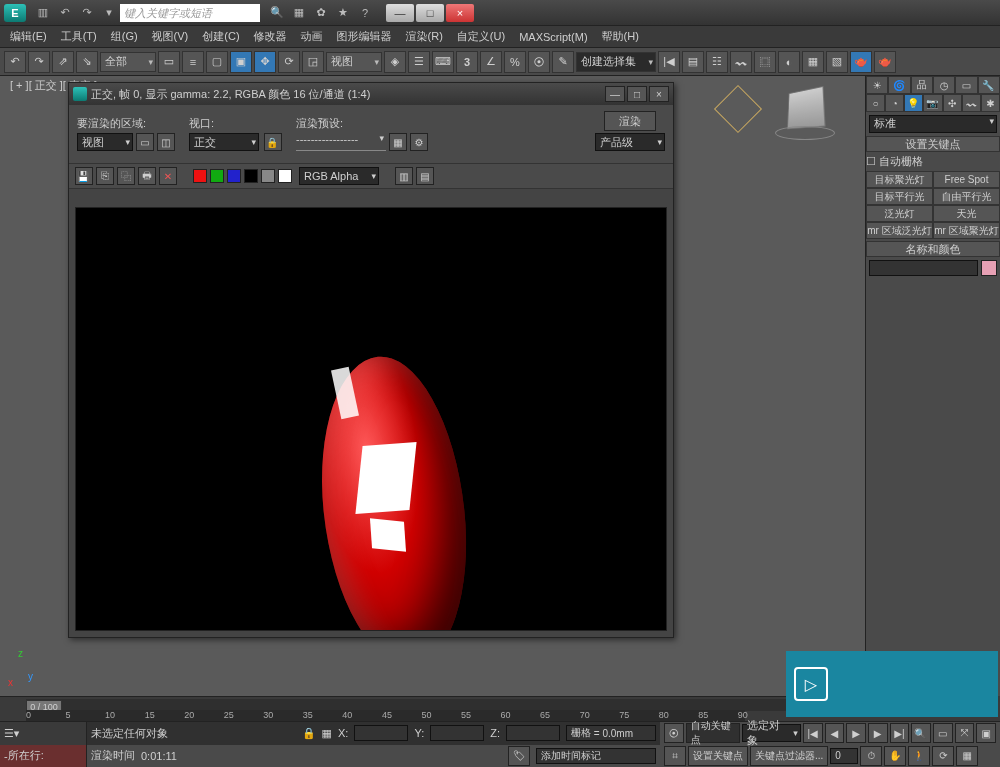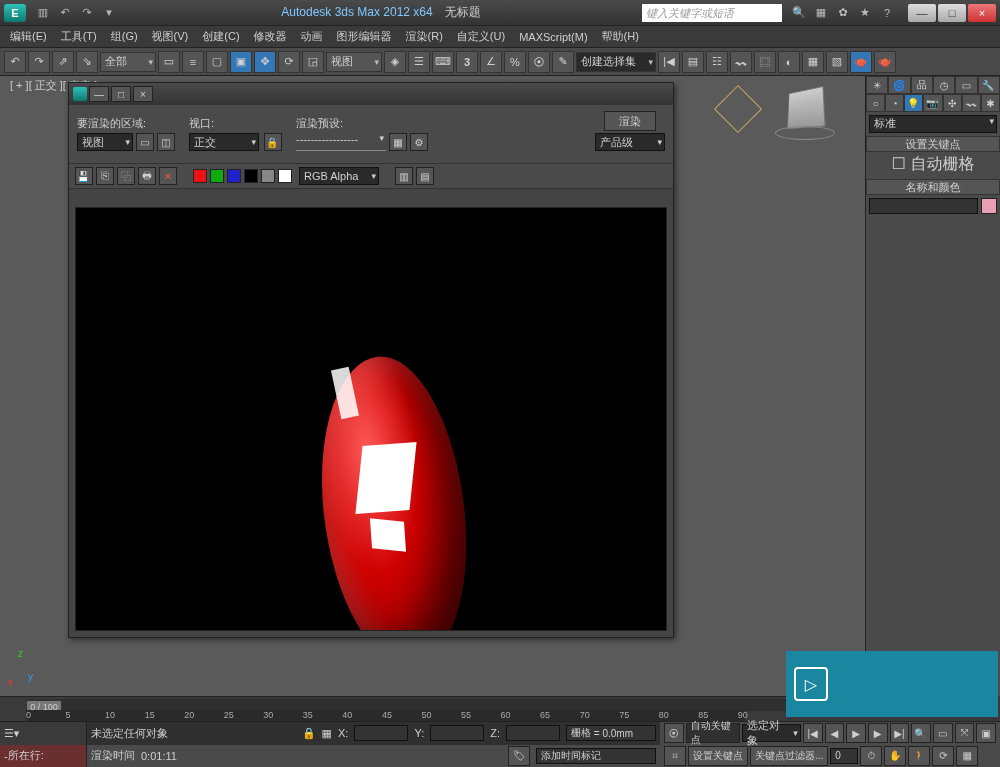--- a/index.html
+++ b/index.html
@@ -59,21 +59,21 @@
 .gem-spec3 { position: absolute; left: 44%; top: 38%; width: 18px; height: 50px; background: rgba(255,255,255,.85); transform: rotate(-12deg); }
 
 .cmd-panel { position: absolute; top: 76px; right: 0; width: 135px; bottom: 71px; background: #4a4a4a; border-left: 1px solid #222; }
 .cp-tabrow { height: 18px; display: flex; }
 .cp-tab { flex: 1; background: #555; border: 1px solid #333; display: flex; align-items: center; justify-content: center; font-size: 10px; cursor: pointer; }
 .cp-tab.active { background: #3378b5; }
 .cp-dd { margin: 3px; }
 .rollout-title { height: 16px; background: #555; border: 1px solid #333; text-align: center; font-size: 11px; margin-top: 2px; }
 .cp-grid { display: grid; grid-template-columns: 1fr 1fr; }
 .cp-btn { height: 17px; background: #555; border: 1px solid #333; font-size: 10px; display: flex; align-items: center; justify-content: center; cursor: pointer; white-space: nowrap; overflow: hidden; }
-.cp-check { text-align: center; font-size: 16px; padding: 2px 0; }
+.cp-check { font-size: 11px; padding: 2px 0; }
 .name-field { display: flex; margin: 3px; gap: 3px; }
 .name-input { flex: 1; height: 16px; background: #333; border: 1px solid #111; }
 .color-swatch { width: 16px; height: 16px; background: #e7a0b4; border: 1px solid #222; }
 
 .timebar { position: absolute; bottom: 46px; left: 0; right: 135px; height: 25px; background: #3a3a3a; border-top: 1px solid #222; }
 .slider-track { position: absolute; top: 2px; left: 26px; right: 26px; height: 12px; background: #2f2f2f; }
 .slider-thumb { position: absolute; top: 1px; left: 0; width: 36px; height: 14px; background: #777; border: 1px solid #333; font-size: 9px; text-align: center; line-height: 12px; }
 .ruler { position: absolute; bottom: 0; left: 26px; right: 120px; height: 11px; background: #2a2a2a; display: flex; }
 .ruler span { color: #aaa; font-size: 9px; position: absolute; }
 
@@ -95,23 +95,20 @@
 </style>
 </head>
 <body>
 
 <div class="titlebar">
   <div class="app-icon">E</div>
   <span class="tb-icon">▥</span>
   <span class="tb-icon">↶</span>
   <span class="tb-icon">↷</span>
   <span class="tb-icon">▾</span>
-  <div class="title-text">
-    <span>Autodesk 3ds Max  2012 x64</span><span class="title-doc">无标题</span>
-  </div>
   <div class="search-box">键入关键字或短语</div>
   <span class="tb-icon">🔍</span>
   <span class="tb-icon">▦</span>
   <span class="tb-icon">✿</span>
   <span class="tb-icon">★</span>
   <span class="tb-icon">?</span>
   <div class="win-btns">
     <div class="win-btn">—</div>
     <div class="win-btn">□</div>
     <div class="win-btn close">×</div>
@@ -178,20 +175,21 @@
   <div class="axis-gizmo">
     <span class="ax" style="left:0;bottom:0;color:#e33">x</span>
     <span class="ax" style="left:10px;top:0;color:#3c3">z</span>
     <span class="ax" style="left:20px;bottom:6px;color:#39f">y</span>
   </div>
 </div>
 
 <div class="render-win">
   <div class="rw-title">
     <span style="width:14px;height:14px;background:linear-gradient(#2dc1b8,#0c7a72);border-radius:2px"></span>
+    <div class="rw-title-text">正交, 帧 0, 显示 gamma: 2.2, RGBA 颜色 16 位/通道 (1:4)</div>
     <div class="rw-tb">—</div>
     <div class="rw-tb">□</div>
     <div class="rw-tb">×</div>
   </div>
   <div class="rw-settings">
     <div class="rw-row">
       <div class="rw-col">
         <div class="rw-label">要渲染的区域:</div>
         <div style="display:flex;gap:3px">
           <div class="rw-dd">视图</div>
@@ -260,20 +258,30 @@
     <div class="cp-tab">◔</div>
     <div class="cp-tab active">💡</div>
     <div class="cp-tab">📷</div>
     <div class="cp-tab">✣</div>
     <div class="cp-tab">〰</div>
     <div class="cp-tab">✱</div>
   </div>
   <div class="rw-dd cp-dd" style="display:block">标准</div>
   <div class="rollout-title">设置关键点</div>
   <div class="cp-check">☐ <span>自动栅格</span></div>
+  <div class="cp-grid">
+    <div class="cp-btn">目标聚光灯</div>
+    <div class="cp-btn">Free Spot</div>
+    <div class="cp-btn">目标平行光</div>
+    <div class="cp-btn">自由平行光</div>
+    <div class="cp-btn">泛光灯</div>
+    <div class="cp-btn">天光</div>
+    <div class="cp-btn">mr 区域泛光灯</div>
+    <div class="cp-btn">mr 区域聚光灯</div>
+  </div>
   <div class="rollout-title">名称和颜色</div>
   <div class="name-field">
     <div class="name-input"></div>
     <div class="color-swatch"></div>
   </div>
 </div>
 
 <div class="timebar">
   <div class="slider-track">
     <div class="slider-thumb">0 / 100</div>

